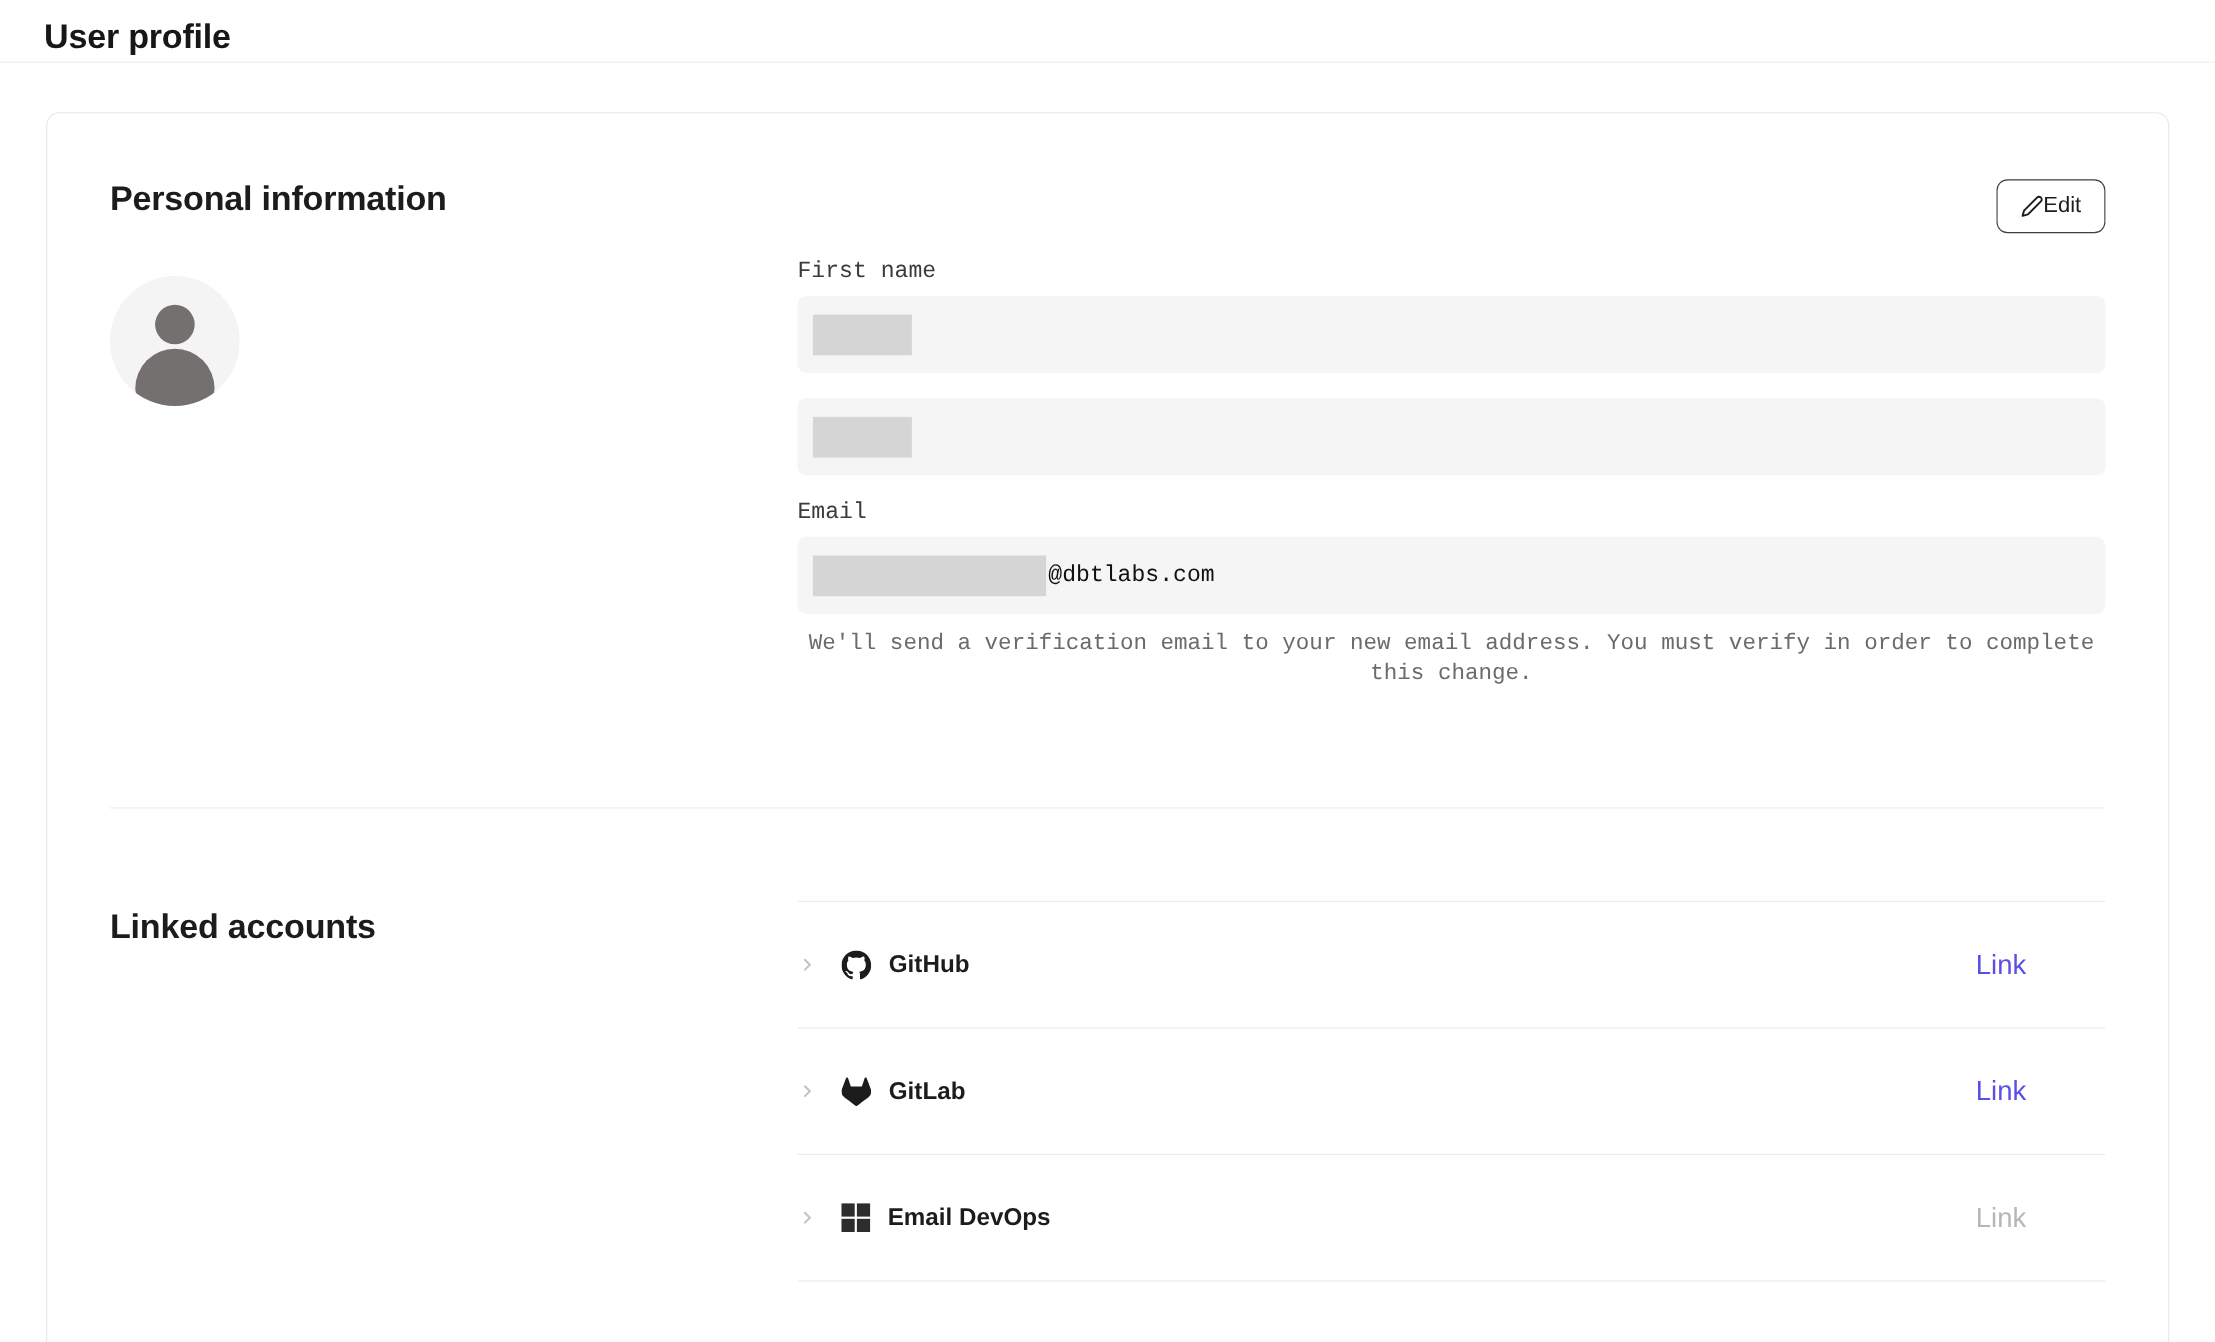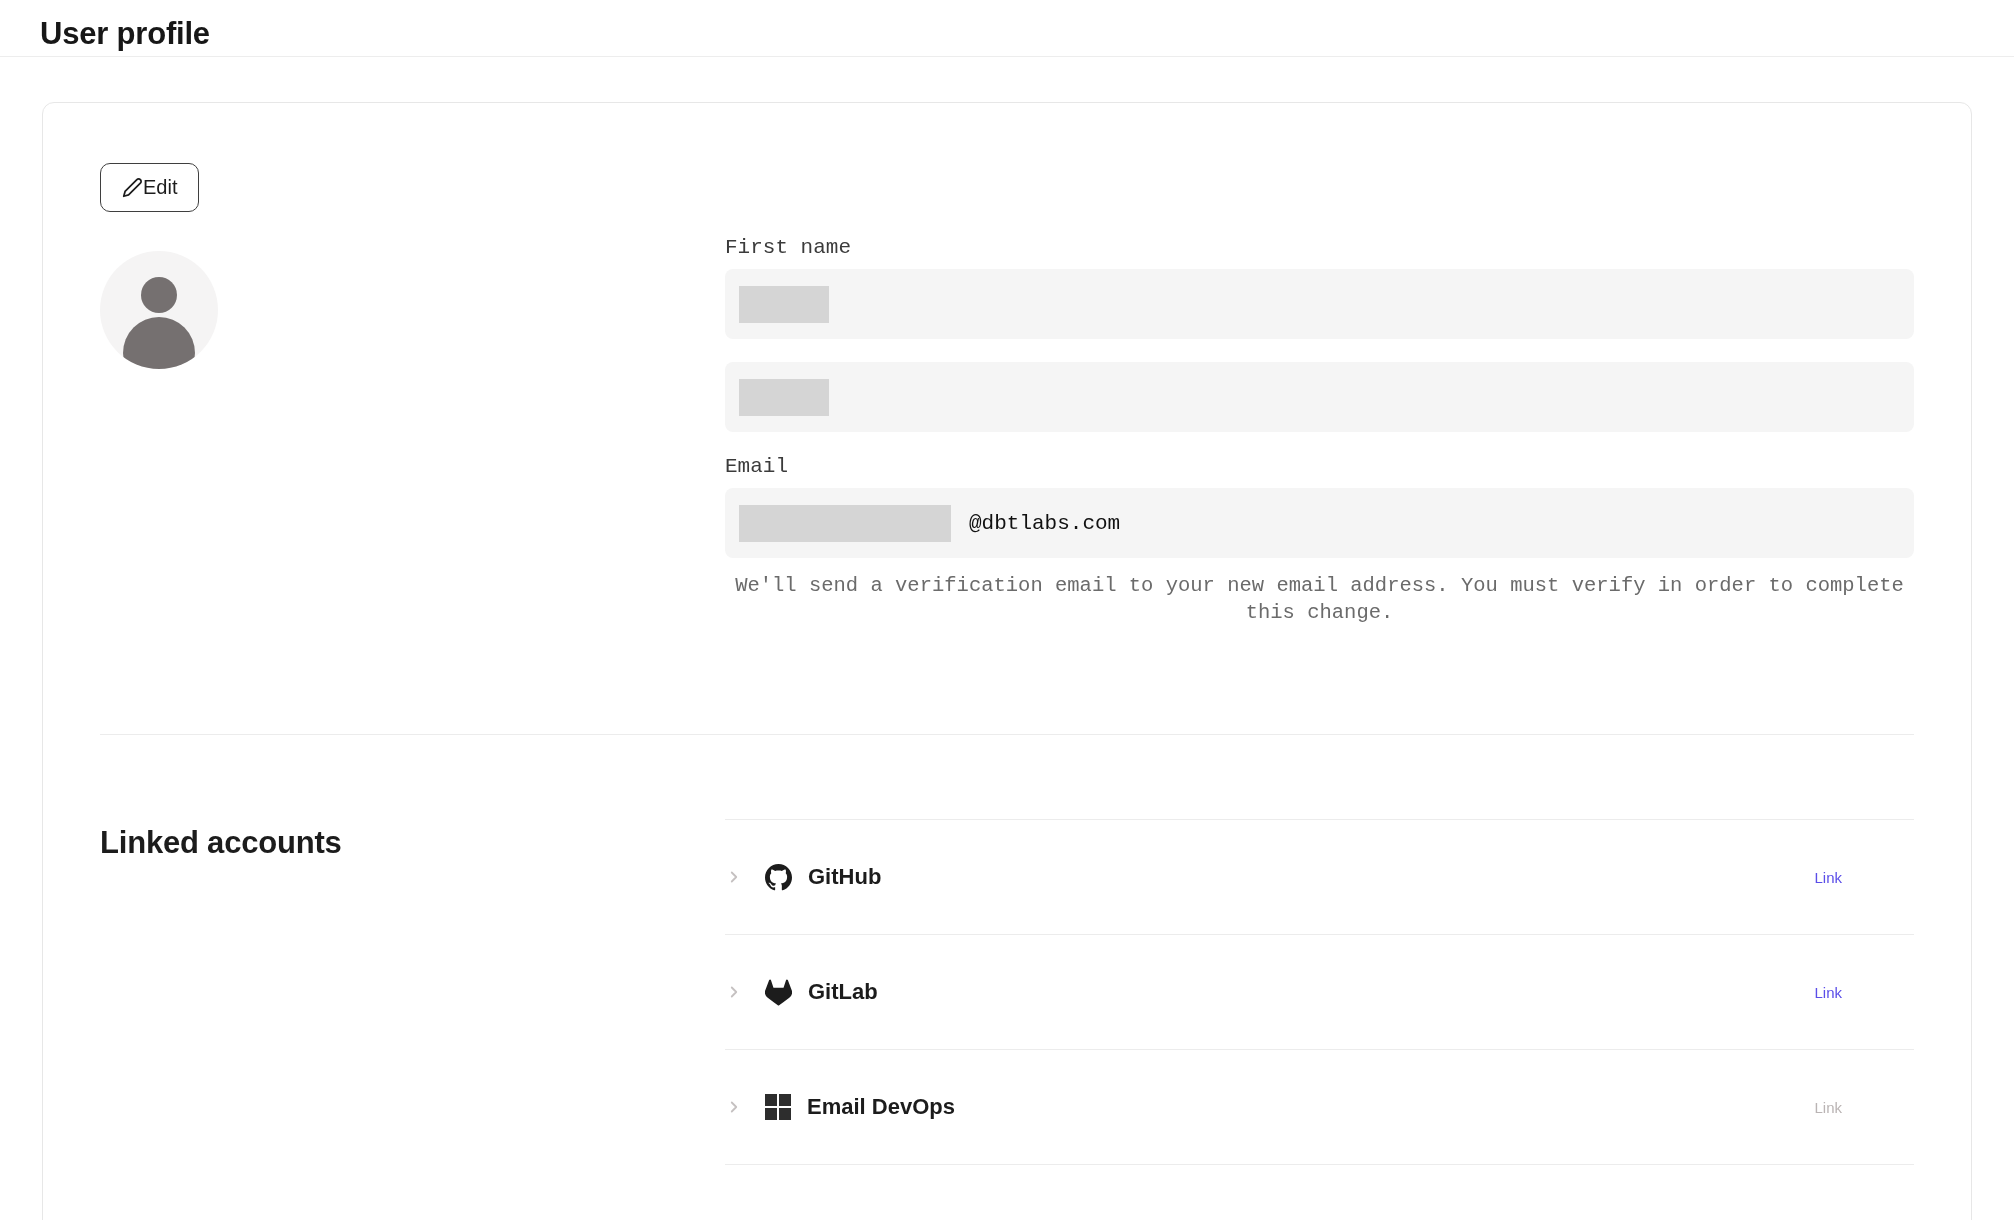--- a/index.html
+++ b/index.html
@@ -29,52 +29,53 @@
   .avatar { width:118px; height:118px; margin-top:15px; }
   .pi-form { flex:1; min-width:0; }
 
   .field-group { margin-bottom:23px; }
   .field-label { display:block; font-size:21px; color:#3b3b3b; margin-bottom:10px; }
   .field-box { height:70px; background:#f5f5f5; border-radius:8px;
     display:flex; align-items:center; padding:0 14px; }
   .redaction { background:#d5d5d5; height:37px; }
   .redaction.name { width:90px; }
   .redaction.email { width:212px; }
-  .email-domain { font-size:21px; color:#111; margin-left:18px; }
+  .email-domain { font-size:21px; color:#111; margin-left:2px; }
   .helper-text { margin-top:15px; font-size:20.5px; color:#6b6b6b; line-height:1.3;text-align:center; }
 
   .section-divider { border:none; border-top:1px solid #ececec; margin-top:85px; }
 
   
   .la-section { display:flex; margin-top:84px; }
   .la-left { width:625px; flex:0 0 625px; padding-top:6px; }
   .la-list { flex:1; min-width:0; border-top:1px solid #ececec; }
   .la-row { display:flex; align-items:center; height:115px; border-bottom:1px solid #ececec; }
   .chevron { display:flex; align-items:center; margin-right:22px; }
   .brand-icon { display:flex; align-items:center; margin-right:16px; }
   .la-name { font-size:22px; font-weight:700; color:#1c1c1c; }
-  .la-link { margin-left:auto; margin-right:72px; font-size:15px; font-weight:500;
+  .la-link { margin-left:auto; margin-right:72px; font-size:25px; font-weight:500;
     color:#5b4ee8; text-decoration:none; cursor:pointer; }
   .la-link.disabled { color:#bab4b4; cursor:default; }
 
   
   .ms-grid { width:26px; height:26px; display:grid; grid-template-columns:1fr 1fr;
     grid-template-rows:1fr 1fr; gap:2px; }
   .ms-grid span { background:#2d2d2d; }
 </style>
 </head>
 <body>
 
 <header class="app-header">
   <h1>User profile</h1>
 </header>
 
 <main class="card">
 
   <div class="pi-header">
+    <h2 class="section-heading">Personal information</h2>
     <button class="edit-btn">
       <span>
         <svg width="21" height="21" viewBox="0 0 24 24" fill="none" stroke="#1c1c1c" stroke-width="2" stroke-linecap="round" stroke-linejoin="round">
           <path d="M17 3a2.828 2.828 0 1 1 4 4L7.5 20.5 2 22l1.5-5.5L17 3z"></path>
         </svg>
       </span>
       <span>Edit</span>
     </button>
   </div>
 

